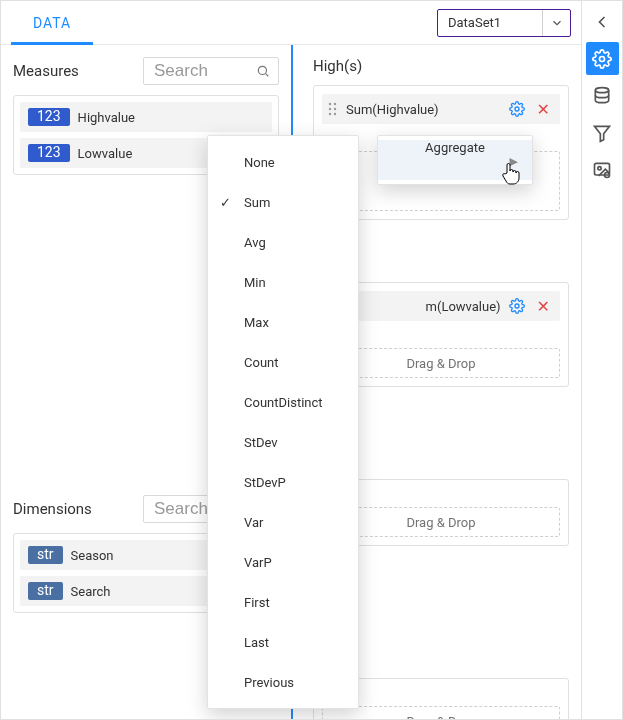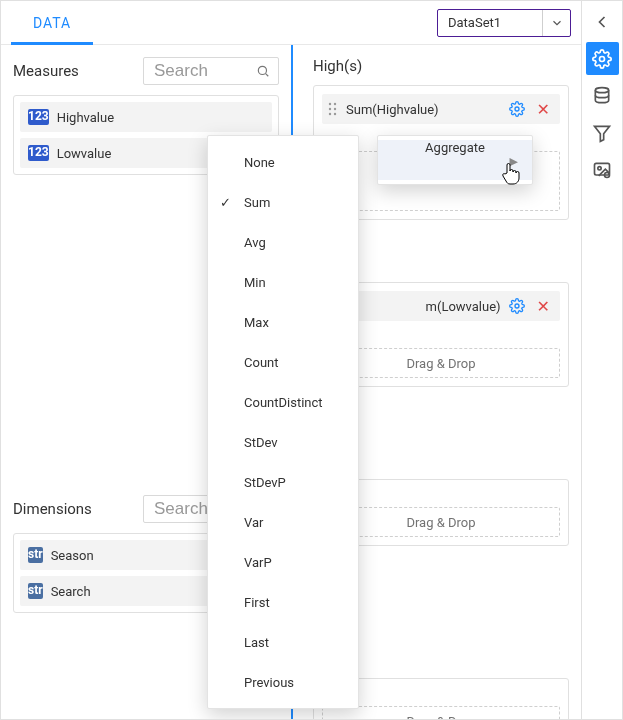--- a/index.html
+++ b/index.html
@@ -175,25 +175,25 @@
     display: flex;
     align-items: center;
     height: 30px;
     background: #f3f3f3;
     border-radius: 2px;
     padding: 0 8px;
     gap: 8px;
     cursor: grab;
   }
   .badge {
-    font-size: 12px;
-    font-weight: 700;
+    font-size: 14px;
+    font-weight: 400;
     color: #fff;
     border-radius: 2px;
-    padding: 1px 0;
+    padding: 1px 9px;
     line-height: 1.1;
   }
   .badge-num { background: #2f5bcc; }
   .badge-str { background: #4a6fa2; }
 
   .drop-container {
     border: 1px solid #e0e0e0;
     border-radius: 3px;
     padding: 8px;
     display: flex;

